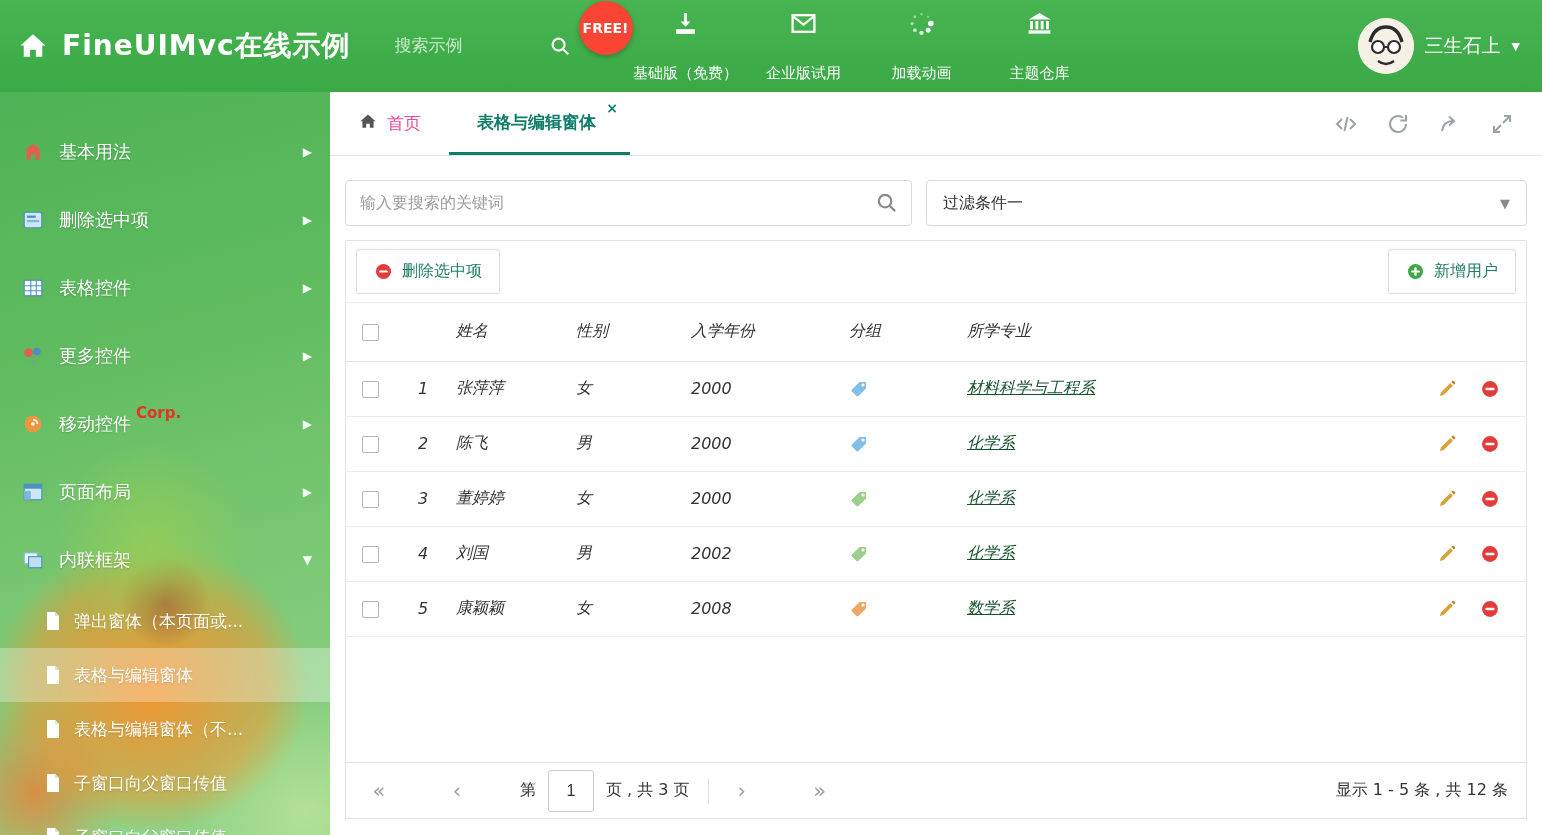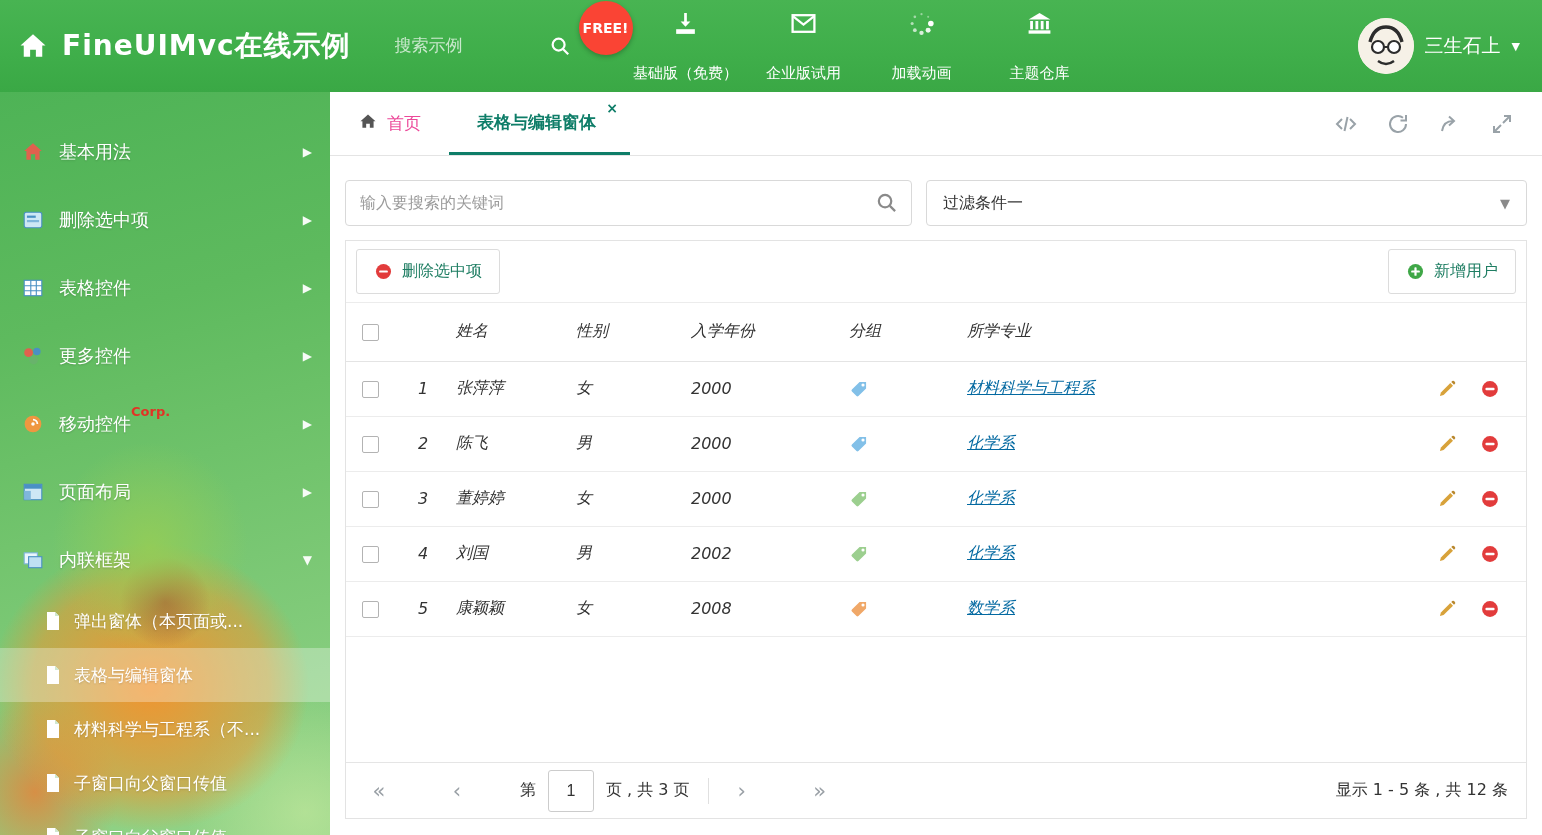--- a/index.html
+++ b/index.html
@@ -39,21 +39,21 @@
       radial-gradient(140px 150px at 150px 455px, rgba(150,205,85,.85), rgba(150,205,85,0) 70%),
       radial-gradient(60px 60px at 165px 510px, rgba(175,45,35,.7), rgba(175,45,35,0) 75%),
       radial-gradient(215px 195px at 150px 595px, rgba(246,146,44,.95), rgba(246,146,44,.5) 55%, rgba(246,146,44,0) 74%),
       radial-gradient(120px 130px at 35px 700px, rgba(240,122,50,.75), rgba(240,122,50,0) 70%),
       radial-gradient(170px 160px at 305px 720px, rgba(205,236,162,.55), rgba(205,236,162,0) 70%),
       linear-gradient(165deg,#4eb356 0%,#5eba5e 30%,#72c46d 55%,#86cd7e 80%,#93d488 100%);}
   .snav{padding-top:26px;}
   .snav-item{height:68px;display:flex;align-items:center;padding:0 18px 0 22px;color:#fff;cursor:pointer;}
   .snav-ic{width:22px;height:22px;margin-right:15px;flex:0 0 auto;display:flex;}
   .snav-label{font-size:18px;text-shadow:0 1px 2px rgba(0,0,0,.18);white-space:nowrap;}
-  .corp{color:#e23325;font-size:13px;align-self:flex-start;margin-top:14px;font-weight:bold;}
+  .corp{color:#e23325;font-size:15px;margin-left:5px;align-self:flex-start;margin-top:14px;font-weight:bold;}
   .sarrow{margin-left:auto;font-size:12px;opacity:.95;}
   .snav-sub{height:54px;display:flex;align-items:center;padding:0 14px 0 44px;color:#fff;cursor:pointer;}
   .snav-sub.active{background:rgba(255,255,255,.3);}
   .sub-ic{width:18px;height:20px;margin-right:12px;flex:0 0 auto;display:flex;}
   .sub-label{font-size:17px;text-shadow:0 1px 2px rgba(0,0,0,.15);white-space:nowrap;overflow:hidden;}
 
   
   .main{position:absolute;left:330px;top:92px;right:0;bottom:0;background:#fff;}
   .tabbar{position:absolute;top:0;left:0;right:0;height:64px;border-bottom:1px solid #e4e4e4;
           display:flex;align-items:stretch;}
@@ -88,21 +88,21 @@
   col.c5{width:158px;}col.c6{width:118px;}col.c8{width:110px;}
   thead th{height:58px;font-weight:normal;text-align:left;border-bottom:1px solid #e4e4e4;padding:0;}
   tbody td{height:55px;padding:0;border-top:1px solid var(--row-line);}
   tbody tr:first-child td{border-top:none;}
   tbody tr:last-child td{border-bottom:1px solid var(--row-line);}
   .c-check{padding-left:16px !important;}
   .c-idx span{padding-left:20px;display:inline-block;}
   .checkbox{width:17px;height:17px;border:1px solid #b3b3b3;border-radius:2px;background:#fff;
             display:inline-block;vertical-align:middle;cursor:pointer;}
   .tag-ic{display:inline-flex;vertical-align:middle;}
-  .major-link{color:#0369a1;text-decoration:underline;cursor:pointer;}
+  .major-link{color:#14532d;text-decoration:underline;cursor:pointer;}
   .c-actions{text-align:right;padding-right:26px !important;}
   .act{display:inline-flex;margin-left:18px;cursor:pointer;vertical-align:middle;}
 
   .pager{border-top:1px solid #e5e5e5;height:56px;display:flex;align-items:center;
          padding:0 18px;font-size:16px;color:#333;}
   .pg-btn{width:30px;text-align:center;font-size:21px;color:#9aa0a6;cursor:pointer;margin-right:48px;}
   .pg-prefix{margin-right:12px;}
   .pg-input{width:46px;height:42px;border:1px solid #ccc;border-radius:3px;text-align:center;
             font-size:16px;color:#333;outline:none;margin-right:12px;}
   .pg-suffix{margin-right:6px;white-space:nowrap;}
@@ -293,21 +293,21 @@
       </span>
       <span class="sub-label">表格与编辑窗体</span>
     </div>
     <div class="snav-sub">
       <span class="sub-ic">
         <svg viewBox="0 0 18 20" width="18" height="20">
             <path d="M3 1h8l4 4v14H3z" fill="#fff"></path>
             <path d="M11 1l4 4h-4z" fill="#cfe8cf"></path>
           </svg>
       </span>
-      <span class="sub-label">材料科学与工程系（不...</span>
+      <span class="sub-label">表格与编辑窗体（不...</span>
     </div>
     <div class="snav-sub">
       <span class="sub-ic">
         <svg viewBox="0 0 18 20" width="18" height="20">
             <path d="M3 1h8l4 4v14H3z" fill="#fff"></path>
             <path d="M11 1l4 4h-4z" fill="#cfe8cf"></path>
           </svg>
       </span>
       <span class="sub-label">子窗口向父窗口传值</span>
     </div>

